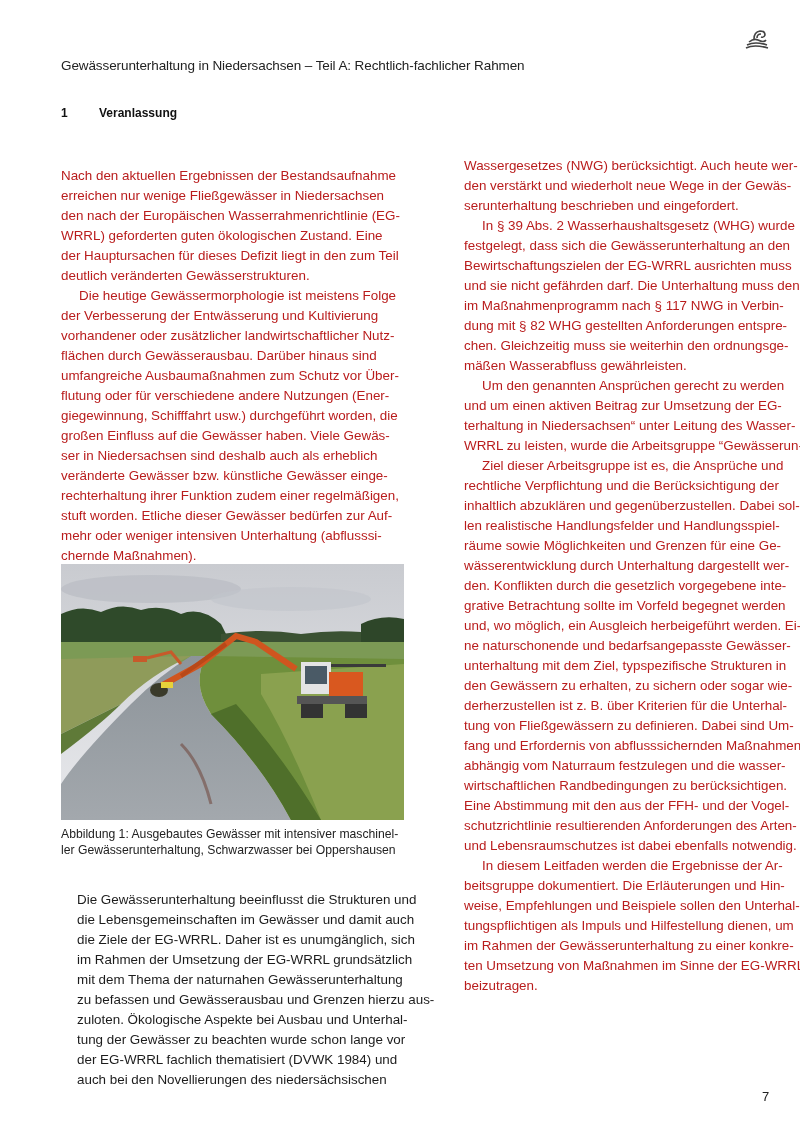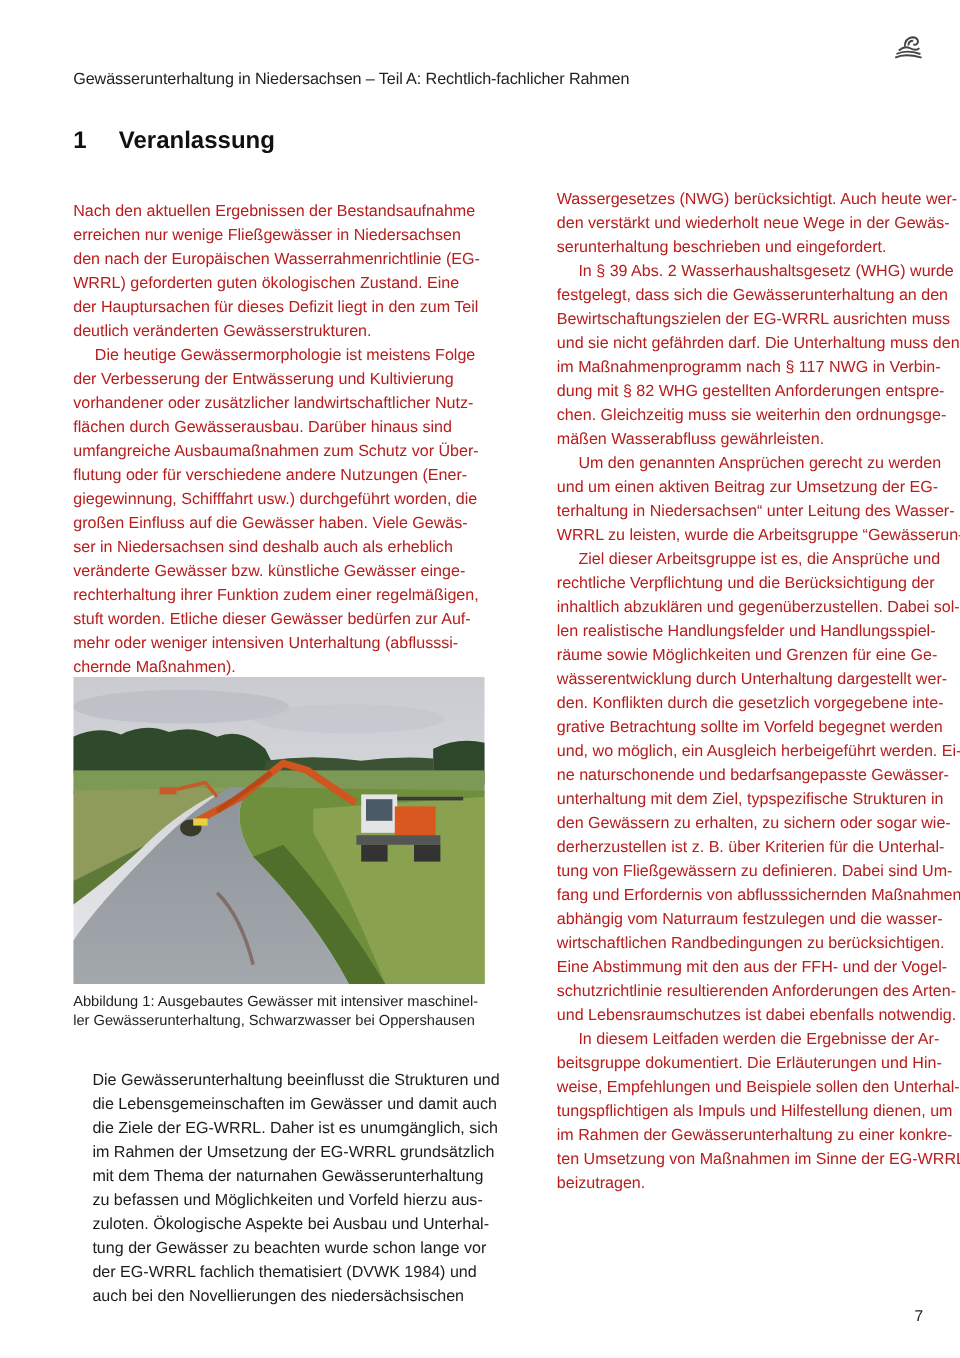--- a/index.html
+++ b/index.html
@@ -1,20 +1,20 @@
 <!DOCTYPE html>
 <html><head>
 <meta charset="utf-8">
 <style>
   html, body { margin: 0; padding: 0; background: #ffffff; }
   body { width: 800px; height: 1132px; position: relative; overflow: hidden;
          font-family: "Liberation Sans", sans-serif; color: #1a1a1a; }
   .running-header { position: absolute; left: 61px; top: 33px; font-size: 13.5px; color: #222; letter-spacing: -0.1px; margin-top: 25px; }
   .logo { position: absolute; left: 742px; top: 28px; width: 28px; height: 24px; }
-  .chapter { position: absolute; left: 61px; top: 106px; font-size: 20px; font-weight: bold; color: #111; }
+  .chapter { position: absolute; left: 61px; top: 106px; font-size: 12px; font-weight: bold; color: #111; }
   .chapter .num { display: inline-block; width: 38px; }
   .col { position: absolute; width: 346px; font-size: 13.4px; line-height: 20px; color: #b91c1c; }
   .col-left { left: 61px; top: 166px; }
   .col-right { left: 426px; top: 156px; margin-left: 38px; }
   .col p { margin: 0; text-align: justify; }
   .col-left-bottom { position: absolute; left: 61px; top: 874px; width: 346px; font-size: 13.4px; line-height: 20px; color: #1c1c1c; }
   .col-left-bottom p { margin: 16px; }
   .figure { position: absolute; left: 61px; top: 564px; width: 343px; height: 256px; overflow: hidden; }
   .caption { position: absolute; left: 61px; top: 826px; width: 346px; font-size: 12.2px; line-height: 16px; color: #222; }
   .page-number { position: absolute; left: 762px; top: 1089px; font-size: 13px; color: #222; }
@@ -123,21 +123,21 @@
   <span class="line">ler Gewässerunterhaltung, Schwarzwasser bei Oppershausen</span>
 </div>
 
 <div class="col-left-bottom">
   <p>
     <span class="line">Die Gewässerunterhaltung beeinflusst die Strukturen und</span>
     <span class="line">die Lebensgemeinschaften im Gewässer und damit auch</span>
     <span class="line">die Ziele der EG-WRRL. Daher ist es unumgänglich, sich</span>
     <span class="line">im Rahmen der Umsetzung der EG-WRRL grundsätzlich</span>
     <span class="line">mit dem Thema der naturnahen Gewässerunterhaltung</span>
-    <span class="line">zu befassen und Möglichkeiten und Vorfeld hierzu aus-</span>
+    <span class="line">zu befassen und Gewässerausbau und Grenzen hierzu aus-</span>
     <span class="line">zuloten. Ökologische Aspekte bei Ausbau und Unterhal-</span>
     <span class="line">tung der Gewässer zu beachten wurde schon lange vor</span>
     <span class="line">der EG-WRRL fachlich thematisiert (DVWK 1984) und</span>
     <span class="line">auch bei den Novellierungen des niedersächsischen</span>
   </p>
 </div>
 
 <div class="col col-right">
   <p>
     <span class="line">Wassergesetzes (NWG) berücksichtigt. Auch heute wer-</span>

